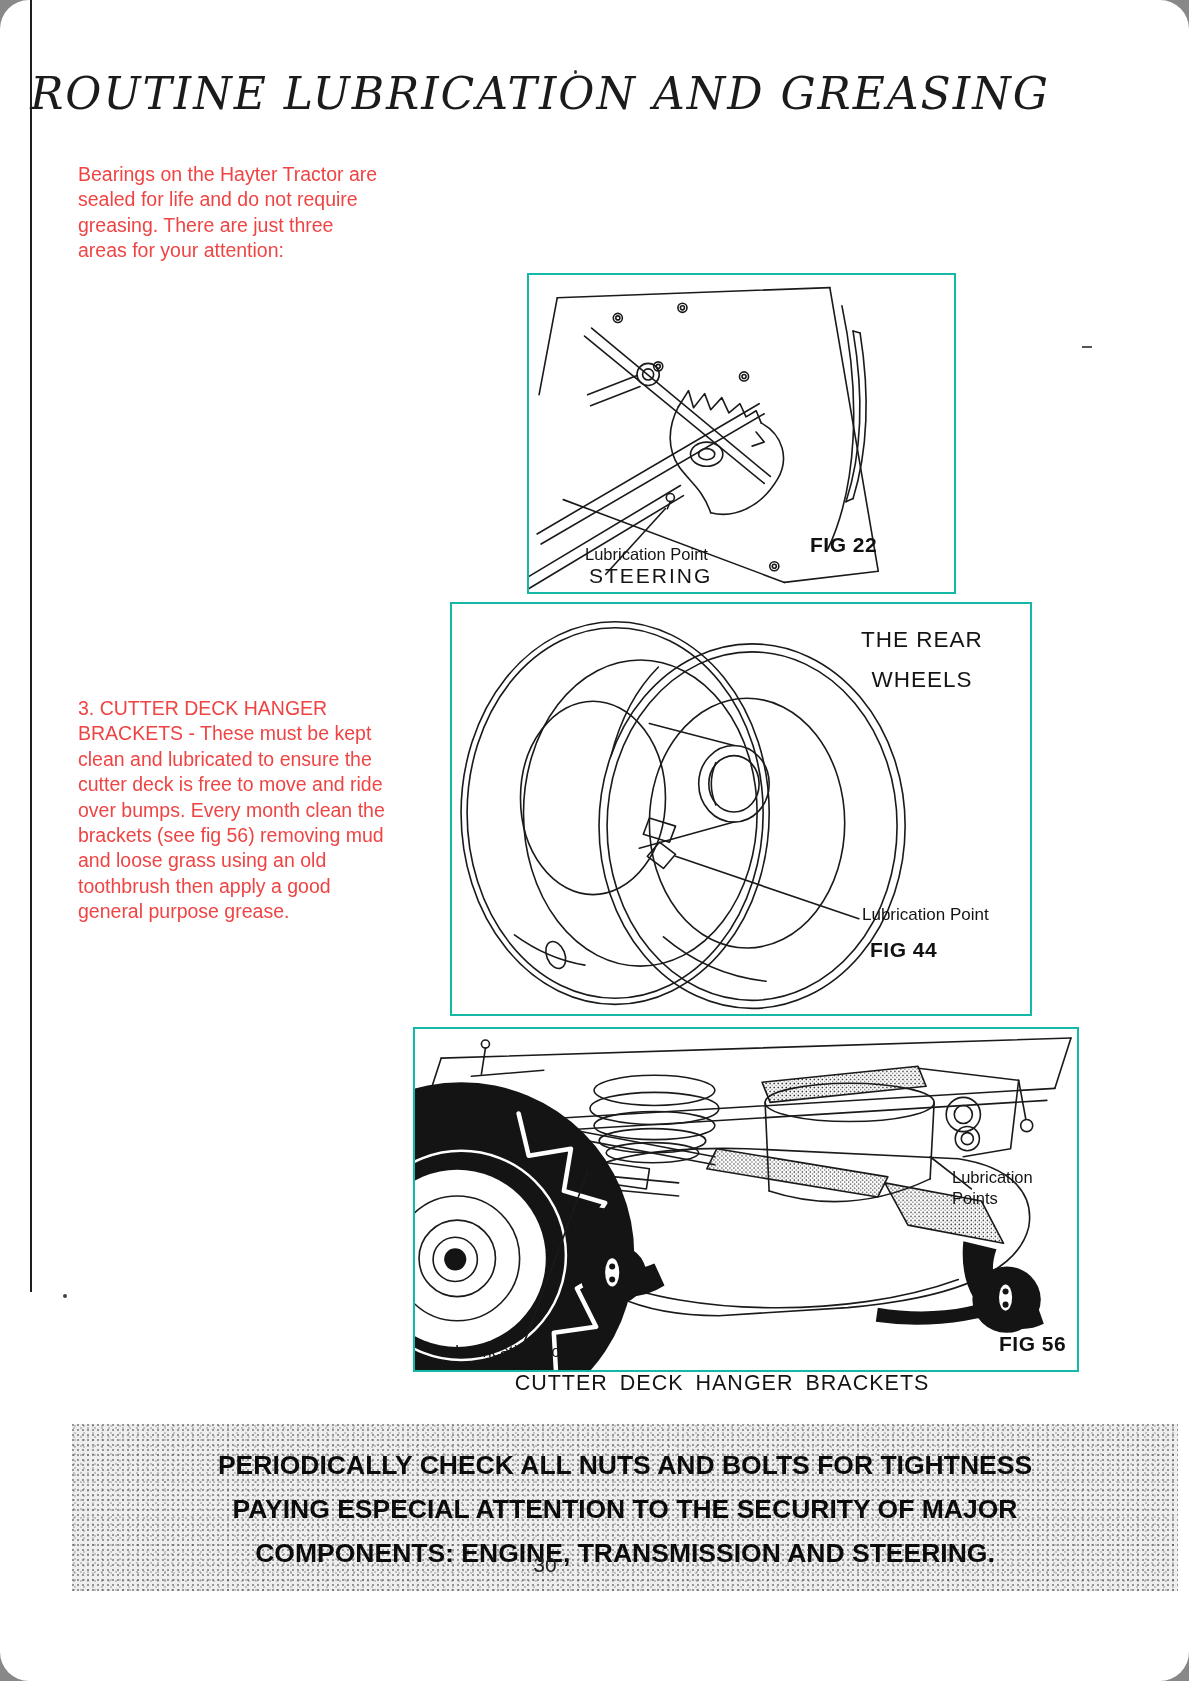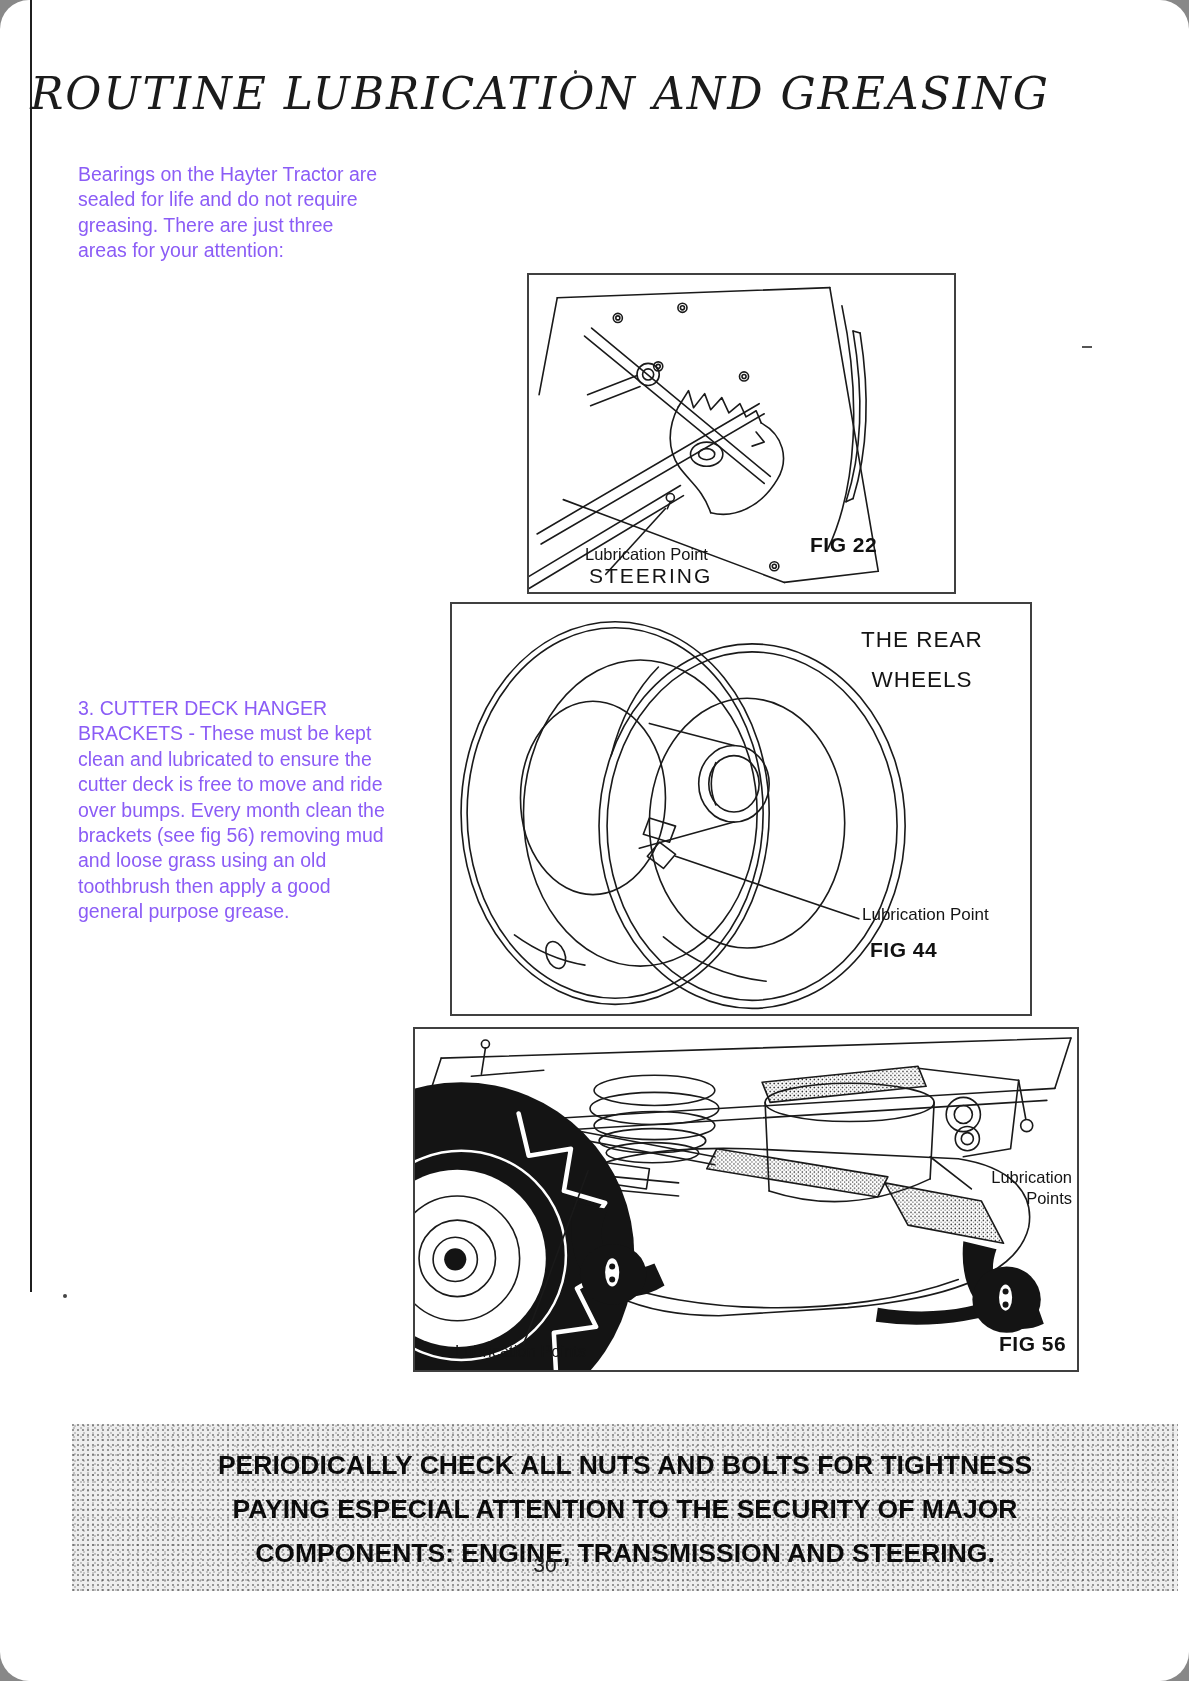--- a/index.html
+++ b/index.html
@@ -9,41 +9,41 @@
     margin:0 auto;
     border-radius:29px;
   }
   .title{
     position:absolute;left:0;top:68px;width:1080px;text-align:center;margin:0;
     font-family:"DejaVu Serif",serif;font-style:italic;font-weight:normal;
     font-size:44px;letter-spacing:2px;color:#1b1b1b;
   }
   .bodytext{
     position:absolute;left:78px;width:372px;font-size:19.5px;line-height:25.4px;
-    white-space:pre-line;color:#8b5cf6;
+    white-space:pre-line;color:#ef4444;
   }
   .p-intro{top:162px;}
   .p-s1{top:290px;}
   .p-s2{top:502px;}
   .p-s3{top:696px;}
-  .figbox{position:absolute;border:2px solid #404040;background:#fff;}
+  .figbox{position:absolute;border:2px solid #14b8a6;background:#fff;}
   .fig54{left:527px;top:273px;width:425px;height:317px;}
   .fig55{left:450px;top:602px;width:578px;height:410px;}
   .fig56{left:413px;top:1027px;width:662px;height:341px;}
   .figbox svg{position:absolute;left:0;top:0;width:100%;height:100%;}
   .lub{position:absolute;font-size:16.5px;color:#141414;white-space:pre-line;}
   .fig-num{position:absolute;font-weight:bold;font-size:21px;letter-spacing:.5px;color:#111;}
   .f54-lub{left:56px;top:270px;}
   .f54-cap{position:absolute;left:60px;top:289px;font-size:21px;letter-spacing:2px;color:#141414;}
   .f54-num{left:281px;top:258px;}
   .f55-head{position:absolute;left:350px;top:16px;width:240px;text-align:center;
     font-size:22.5px;line-height:40px;letter-spacing:1px;white-space:pre-line;color:#141414;}
   .f55-lub{left:410px;top:301px;font-size:17px;}
   .f55-num{left:418px;top:334px;}
-  .f56-lub-right{left:537px;top:138px;width:120px;text-align:right;line-height:21px;}
+  .f56-lub-right{left:537px;top:138px;width:120px;text-align:left;line-height:21px;}
   .f56-lub-bottom{left:40px;top:313px;}
   .f56-num{left:584px;top:303px;}
   .fig56-caption{
     position:absolute;left:391px;top:1371px;width:662px;text-align:center;
     font-size:21.5px;letter-spacing:1px;word-spacing:5px;color:#141414;
   }
   .notice{
     position:absolute;left:72px;top:1424px;width:1106px;height:167px;
     background-color:#eeeeee;
     background-image:
@@ -231,20 +231,21 @@
         <path d="M108,312 L172,140"></path>
         <path d="M553,158 L512,126"></path>
       </g>
     </svg>
     <div class="lub f56-lub-right">Lubrication
 Points</div>
     <div class="lub f56-lub-bottom">Lubrication Points</div>
     <div class="fig-num f56-num">FIG 56</div>
   </div>
 
+  <div class="fig56-caption">CUTTER DECK HANGER  BRACKETS</div>
 
   <div class="notice">PERIODICALLY CHECK ALL NUTS AND BOLTS FOR TIGHTNESS
 PAYING ESPECIAL ATTENTION TO THE SECURITY OF MAJOR
 COMPONENTS: ENGINE, TRANSMISSION AND STEERING.</div>
 
   <div class="pagenum">30</div>
 
 </div>
 
 </body></html>

